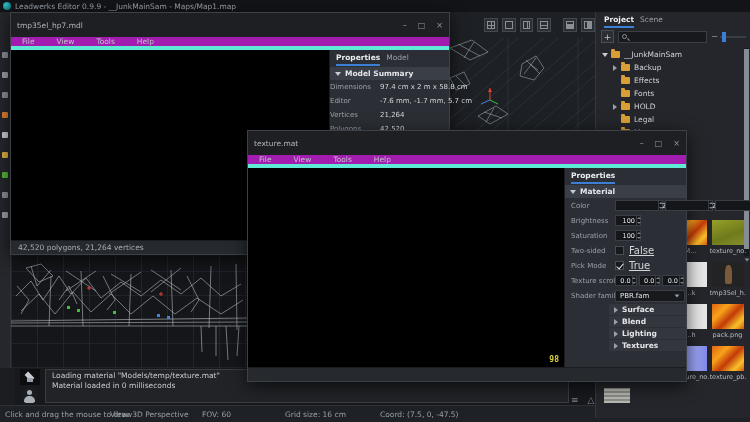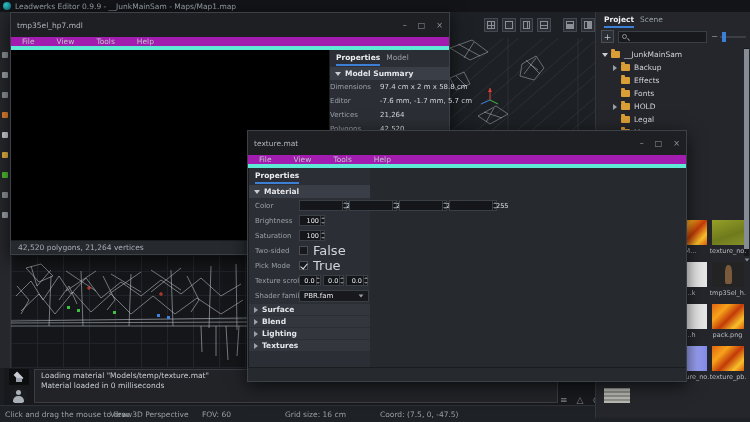--- a/index.html
+++ b/index.html
@@ -56,42 +56,42 @@
   #texture-window { left:247px; top:130px; width:440px; height:252px; z-index:30; }
 
   .side-panel { width:120px; background:#2b2e34; border-left:1px solid #1a1c1f; flex:none; display:flex; flex-direction:column; }
   #texture-window .side-panel { width:122px; }
   .tabs { height:16px; display:flex; align-items:stretch; padding-left:6px; gap:6px; flex:none; }
   .tab { display:flex; align-items:center; font-size:7.5px; color:#9aa0a8; border-bottom:2px solid transparent; }
   .tab.active { color:#eceef1; font-weight:bold; border-bottom-color:#3e7fd6; }
 
   .section-header { height:13px; background:#3a3e46; display:flex; align-items:center; gap:4px; padding-left:5px; flex:none;
     font-weight:bold; font-size:7.5px; color:#e4e6ea; margin-top:1px; }
-  .section-header.collapsed { background:#33363d; height:11px; }
+  .section-header.collapsed { background:#33363d; height:11px;margin-left:44px; }
   .tri-down { width:0; height:0; border-left:3px solid transparent; border-right:3px solid transparent; border-top:4px solid #c8ccd2; }
   .tri-right { width:0; height:0; border-top:3px solid transparent; border-bottom:3px solid transparent; border-left:4px solid #9aa0a8; }
 
   .prop-row { height:14px; display:flex; align-items:center; flex:none; }
   .prop-label { width:50px; flex:none; color:#9aa0a8; font-size:7px; white-space:nowrap; }
   .prop-value { color:#d2d6db; font-size:7px; white-space:nowrap; }
   #texture-window .prop-row { padding-left:6px; height:15px; }
   #texture-window .prop-label { width:44px; }
 
   .spin { height:11px; background:#141619; border:1px solid #3a3e45; display:flex; align-items:center; position:relative; margin-right:2px; }
   .spin .v { flex:1; text-align:right; padding-right:5px; font-size:6.5px; color:#e4e6ea; }
   .spin .arrows { position:absolute; right:0; top:0; bottom:0; width:4px; border-left:1px solid #3a3e45; display:flex; flex-direction:column; justify-content:space-between; padding:1px 0; align-items:center; }
   .spin .arrows i { display:block; width:0; height:0; border-left:2px solid transparent; border-right:2px solid transparent; }
   .spin .arrows i.up { border-bottom:2px solid #7a8088; }
   .spin .arrows i.dn { border-top:2px solid #7a8088; }
   .spin.w17 { width:17px;padding-left:46px; } .spin.w26 { width:26px; } .spin.w22 { width:22px; }
 
   .checkbox { width:9px; height:9px; background:#17191d; border:1px solid #4a4e55; margin-right:5px; position:relative; flex:none; }
   .checkbox.checked::after { content:""; position:absolute; left:2px; top:0px; width:3px; height:6px;
     border-right:1.5px solid #e8eaee; border-bottom:1.5px solid #e8eaee; transform:rotate(40deg); }
-  .chk-label { font-size:13px; color:#d2d6db; }
+  .chk-label { font-size:10px; color:#d2d6db;text-decoration:underline; }
 
   .select { width:70px; height:12px; background:#17191d; border:1px solid #3a3e45; display:flex; align-items:center; padding:0 4px; }
   .select .sv { flex:1; font-size:7px; color:#e4e6ea; }
   .select .tri-down { border-top-color:#9aa0a8; transform:scale(.8); }
 
   .fps { position:absolute; right:5px; bottom:3px; color:#d8d23c; font-family:"DejaVu Sans Mono", monospace; font-size:8px; font-weight:bold; }
 
   
   #project-panel { position:absolute; left:595px; top:12px; width:155px; height:406px; background:#24262b;
     border-left:1px solid #34373d; z-index:10; }
@@ -129,21 +129,21 @@
   .th-olive { background:linear-gradient(160deg,#96a028,#6f7a1c 60%,#85902a); }
   .th-white { background:#e6e6e6; }
   .th-figure { background:#232323; position:relative; }
   .th-figure::after { content:""; position:absolute; left:13px; top:3px; width:7px; height:19px; background:#7a5a3a; border-radius:40% 40% 20% 20%; }
   .th-brown { background:linear-gradient(180deg,#6a4a24,#2a1d0e 55%,#15100a); }
   .th-darkmetal { background:#131316; }
   .th-periwinkle { background:linear-gradient(90deg,#ffffff 0 3px,#98a0f2 3px 70%,#8089e8); }
   .th-paper { background:repeating-linear-gradient(0deg,#b9b9b4 0 2px,#8e8e88 2px 4px); width:26px; height:15px; }
 
   
-  #console-area { position:absolute; left:4px; top:368px; width:595px; height:37px; background:#17191d; z-index:5; }
+  #console-area { position:absolute; left:15px; top:368px; width:595px; height:37px; background:#17191d; z-index:5; }
   #console-icons { position:absolute; left:5px; top:1px; width:22px; }
   .edu-tile { width:20px; height:16px; background:#0b0d0f; position:relative; }
   .edu-tile .board { position:absolute; left:5px; top:3px; width:9px; height:9px; background:#c8ccd2; transform:rotate(45deg) scaleY(.55); }
   .edu-tile .base { position:absolute; left:7px; top:9px; width:6px; height:4px; background:#9aa0a8; }
   .avatar { width:17px; height:17px; margin-top:2px; margin-left:1px; border-radius:50%; background:#1a1c20; position:relative; overflow:hidden; }
   .avatar .head { position:absolute; left:6px; top:3px; width:5px; height:5px; border-radius:50%; background:#aab0b8; }
   .avatar .body { position:absolute; left:3px; top:9px; width:11px; height:7px; border-radius:5px 5px 0 0; background:#aab0b8; }
   #console-box { position:absolute; left:30px; top:1px; width:524px; height:34px; background:#212327; border:1px solid #3a3d43; padding:1px 6px; }
   #console-box .line { font-size:7.5px; color:#c8ccd2; line-height:10px; white-space:nowrap; }
   #console-side-icons { position:absolute; left:556px; top:27px; display:flex; gap:9px; color:#80868e; font-size:9px; }
@@ -315,20 +315,23 @@
         <span>×</span>
       </span>
     </div>
     <div class="menubar">
       <span>File</span>
       <span>View</span>
       <span>Tools</span>
       <span>Help</span>
     </div>
     <div class="win-body">
+      <div class="win-canvas">
+        <span class="fps">98</span>
+      </div>
       <div class="side-panel">
         <div class="tabs">
           <span class="tab active">Properties</span>
         </div>
         <div class="section-header">
           <span class="tri-down"></span>
           <span>Material</span>
         </div>
         <div class="prop-row">
           <span class="prop-label">Color</span>

